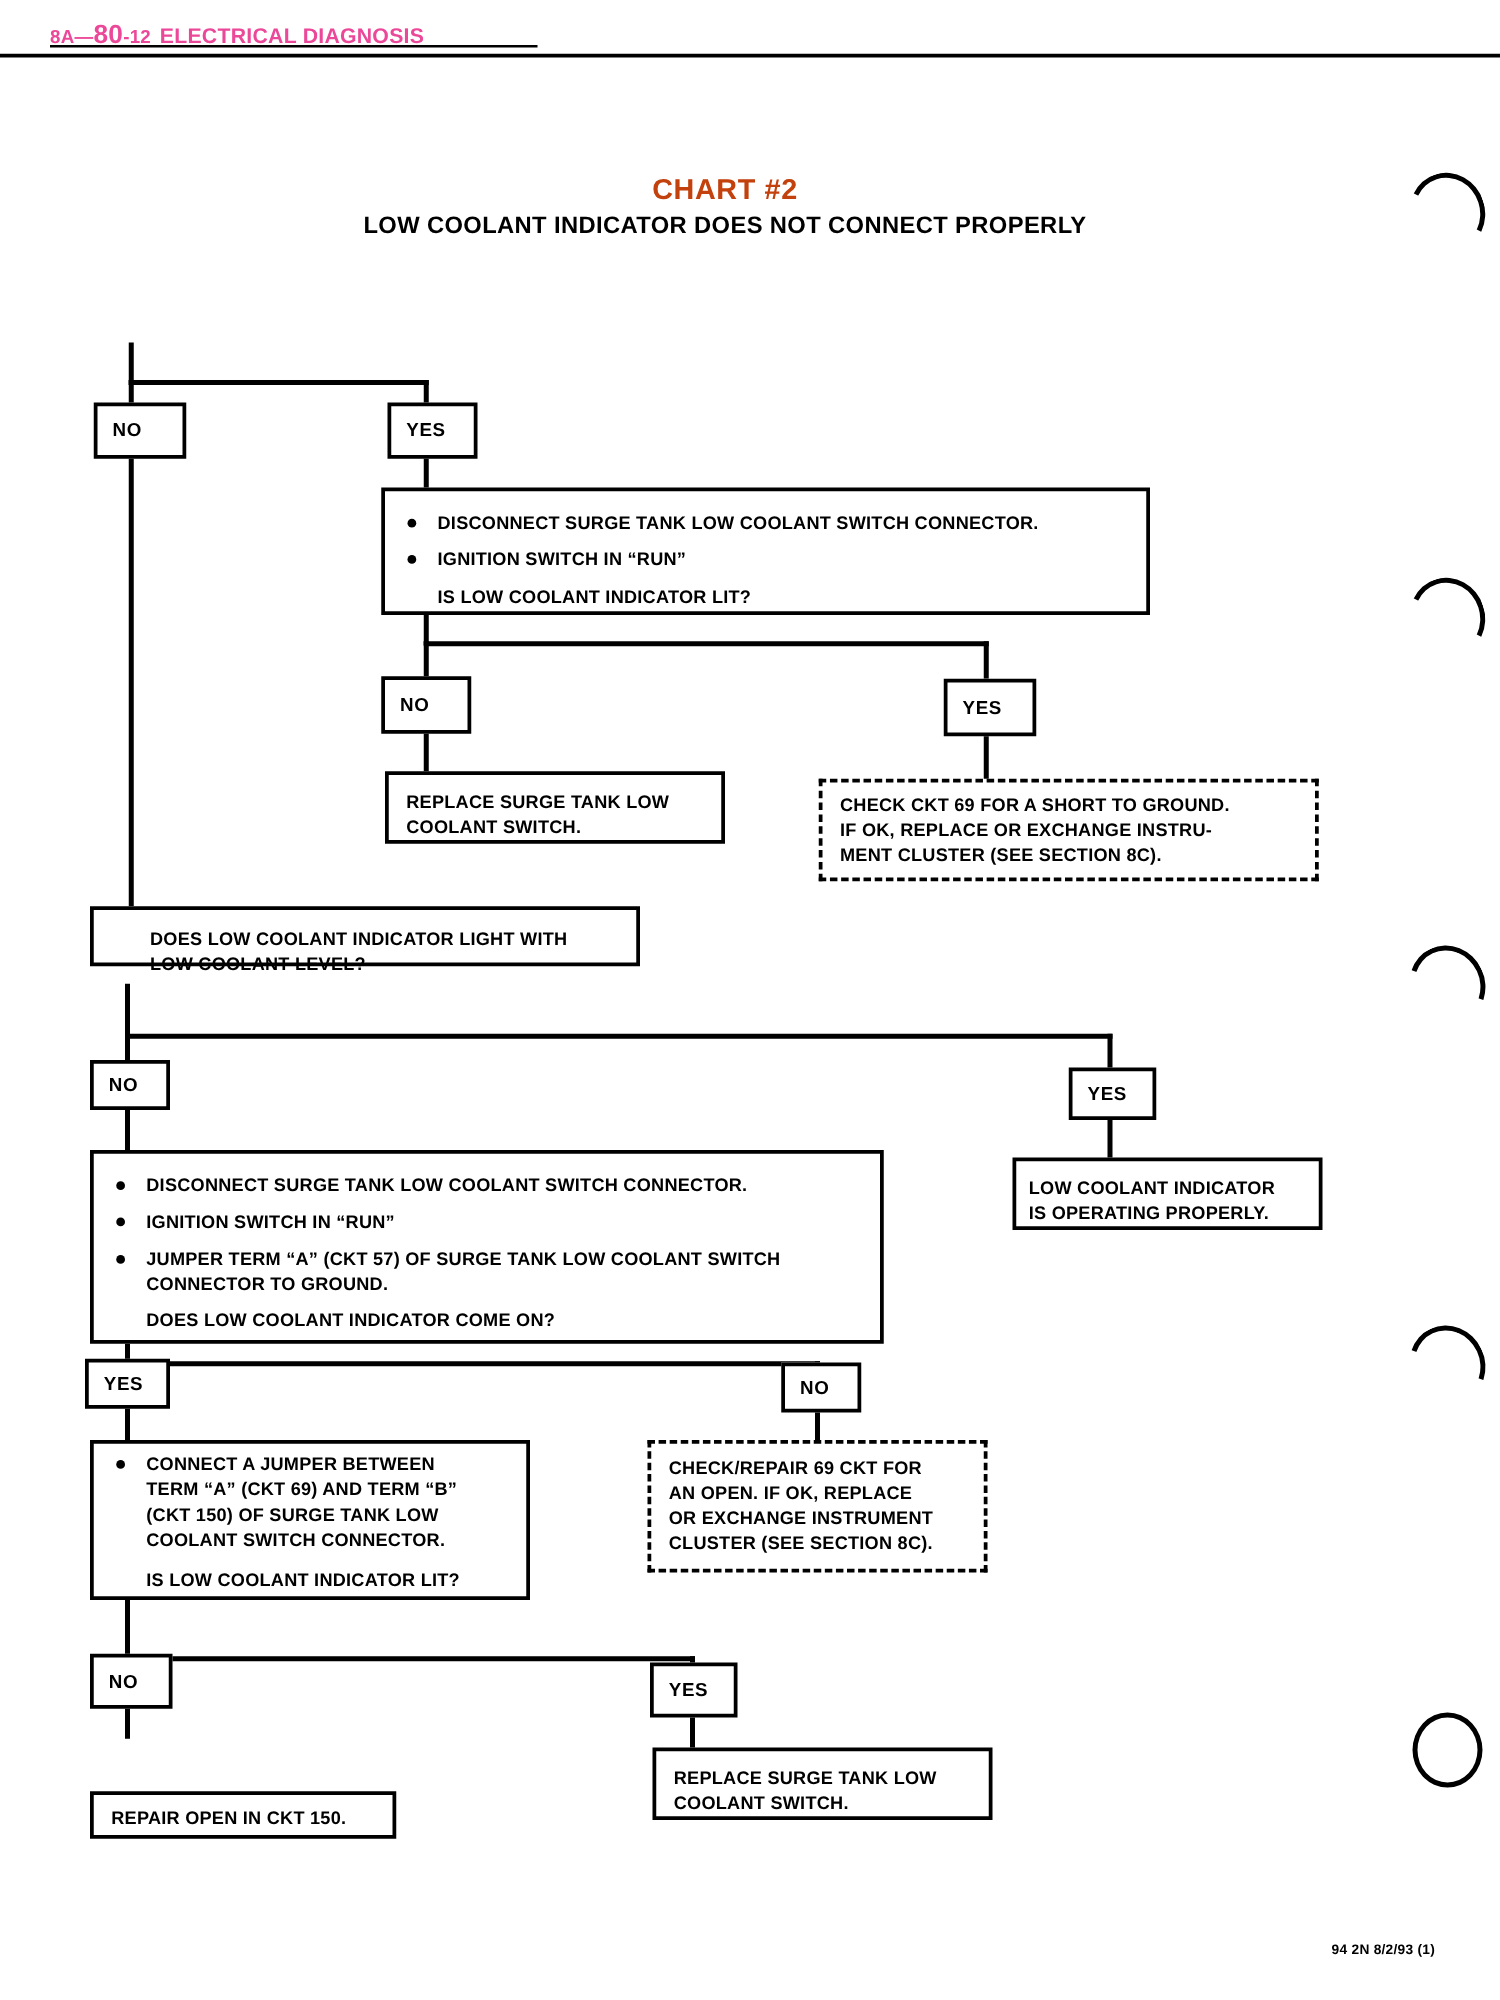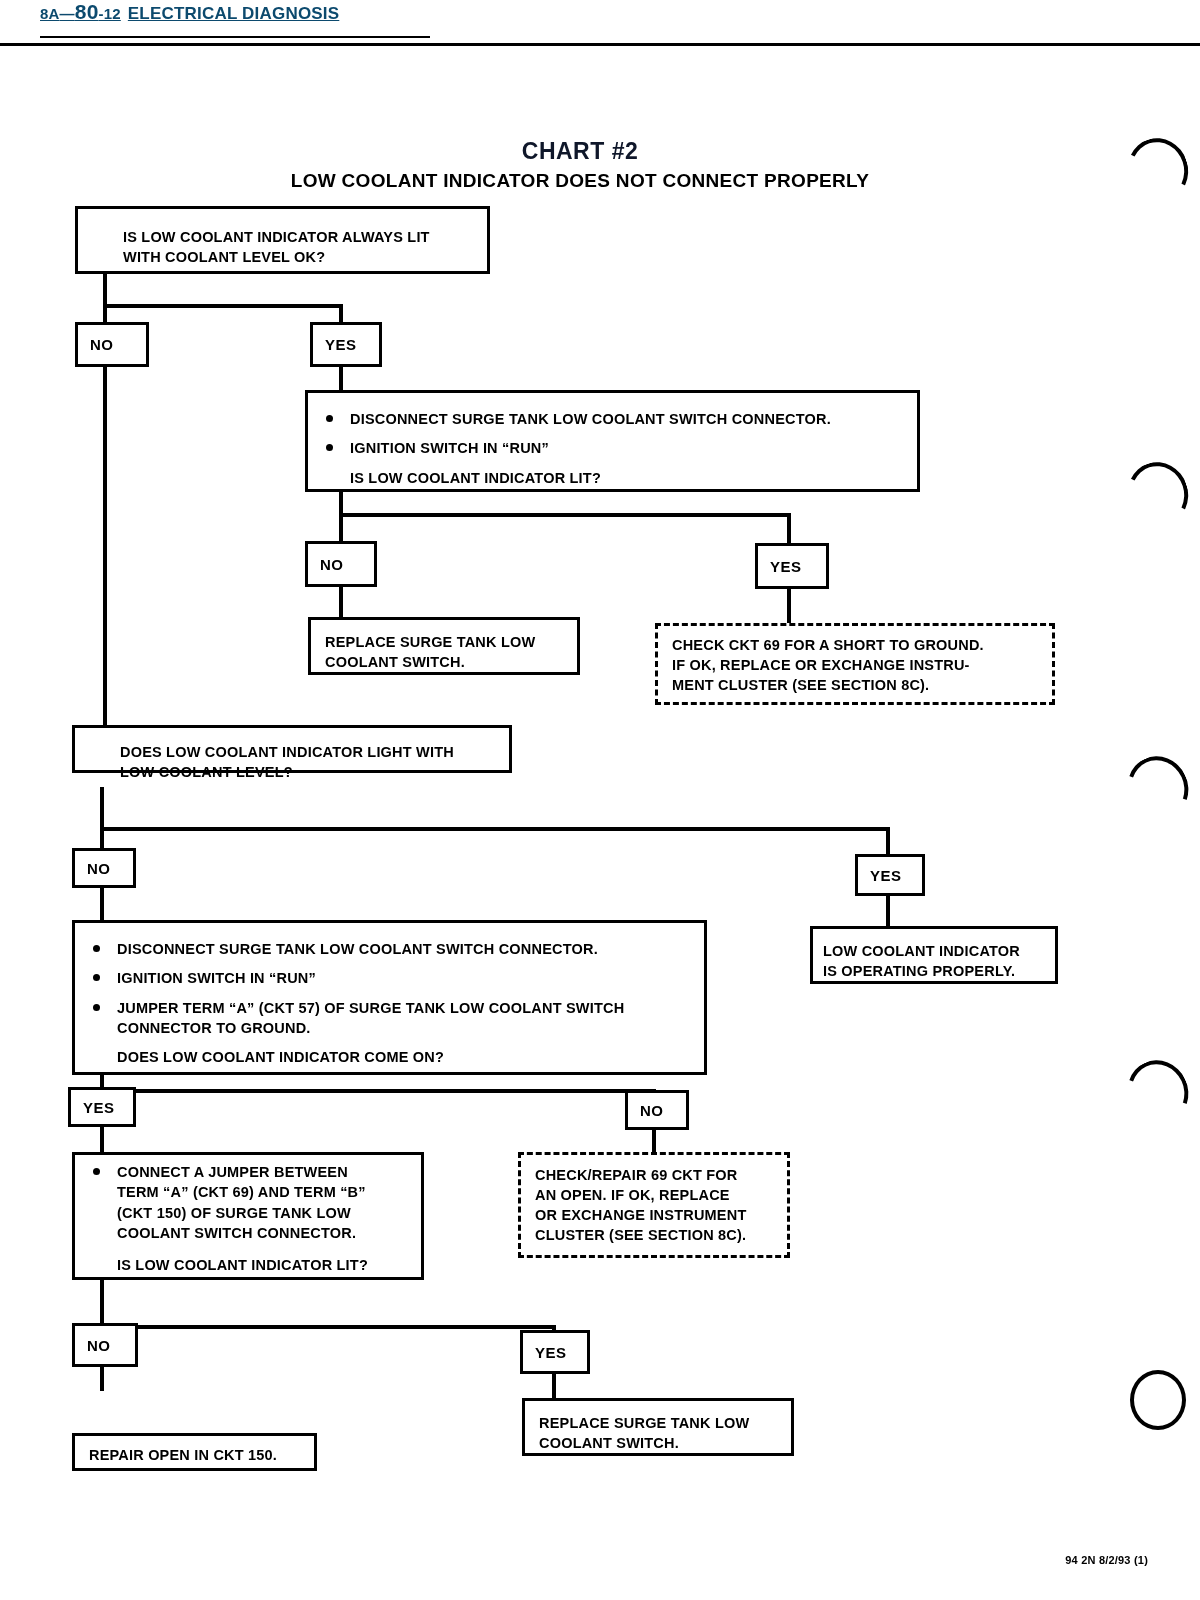--- a/index.html
+++ b/index.html
@@ -16,27 +16,26 @@
     width: 1200px;
     height: 1600px;
     background: #ffffff;
     overflow: hidden;
   }
 
   
   .page-header {
     position: absolute;
     left: 40px;
-    top: 0;
+    top: 16px;
     font-weight: bold;
     font-size: 17px;
     letter-spacing: 0.2px;
-    color: #0c4a6e;
+    color: #ec4899;
     white-space: nowrap;
-    text-decoration: underline;
   }
   .page-header .sec-a { font-size: 15px; }
   .page-header .sec-num { font-size: 21px; }
   .page-header .sec-sub { font-size: 15px; }
   .page-header .title-text { font-size: 17px; margin-left: 7px; }
   .header-underline-short {
     position: absolute;
     left: 40px;
     top: 36px;
     width: 390px;
@@ -55,21 +54,21 @@
   
   .chart-title {
     position: absolute;
     left: 0;
     top: 138px;
     width: 1160px;
     text-align: center;
     font-size: 23px;
     font-weight: bold;
     letter-spacing: 0.5px;
-    color: #0f172a;
+    color: #c2410c;
   }
   .chart-subtitle {
     position: absolute;
     left: 0;
     top: 170px;
     width: 1160px;
     text-align: center;
     font-size: 19px;
     font-weight: bold;
     letter-spacing: 0.3px;
@@ -186,24 +185,20 @@
 
   <div class="page-header">
     <span class="sec-a">8A</span><span class="sec-a">—</span><span class="sec-num">80</span><span class="sec-sub">-12</span><span class="title-text">ELECTRICAL DIAGNOSIS</span>
   </div>
   <div class="header-underline-short"></div>
   <div class="header-rule"></div>
 
   <div class="chart-title">CHART #2</div>
   <div class="chart-subtitle">LOW COOLANT INDICATOR DOES NOT CONNECT PROPERLY</div>
 
-  <div class="box" style="left:75px; top:206px; width:415px; height:68px;">
-    <div class="box-text" style="position:absolute; left:45px; top:18px;">IS LOW COOLANT INDICATOR ALWAYS LIT
-WITH COOLANT LEVEL OK?</div>
-  </div>
 
   <div class="line-v" style="left:103px; top:274px; height:34px;"></div>
 
   <div class="line-h" style="left:103px; top:304px; width:240px;"></div>
 
   <div class="line-v" style="left:339px; top:304px; height:20px;"></div>
 
   <div class="line-v" style="left:103px; top:304px; height:20px;"></div>
 
   <div class="ynbox" style="left:75px; top:322px; width:74px; height:45px;">

